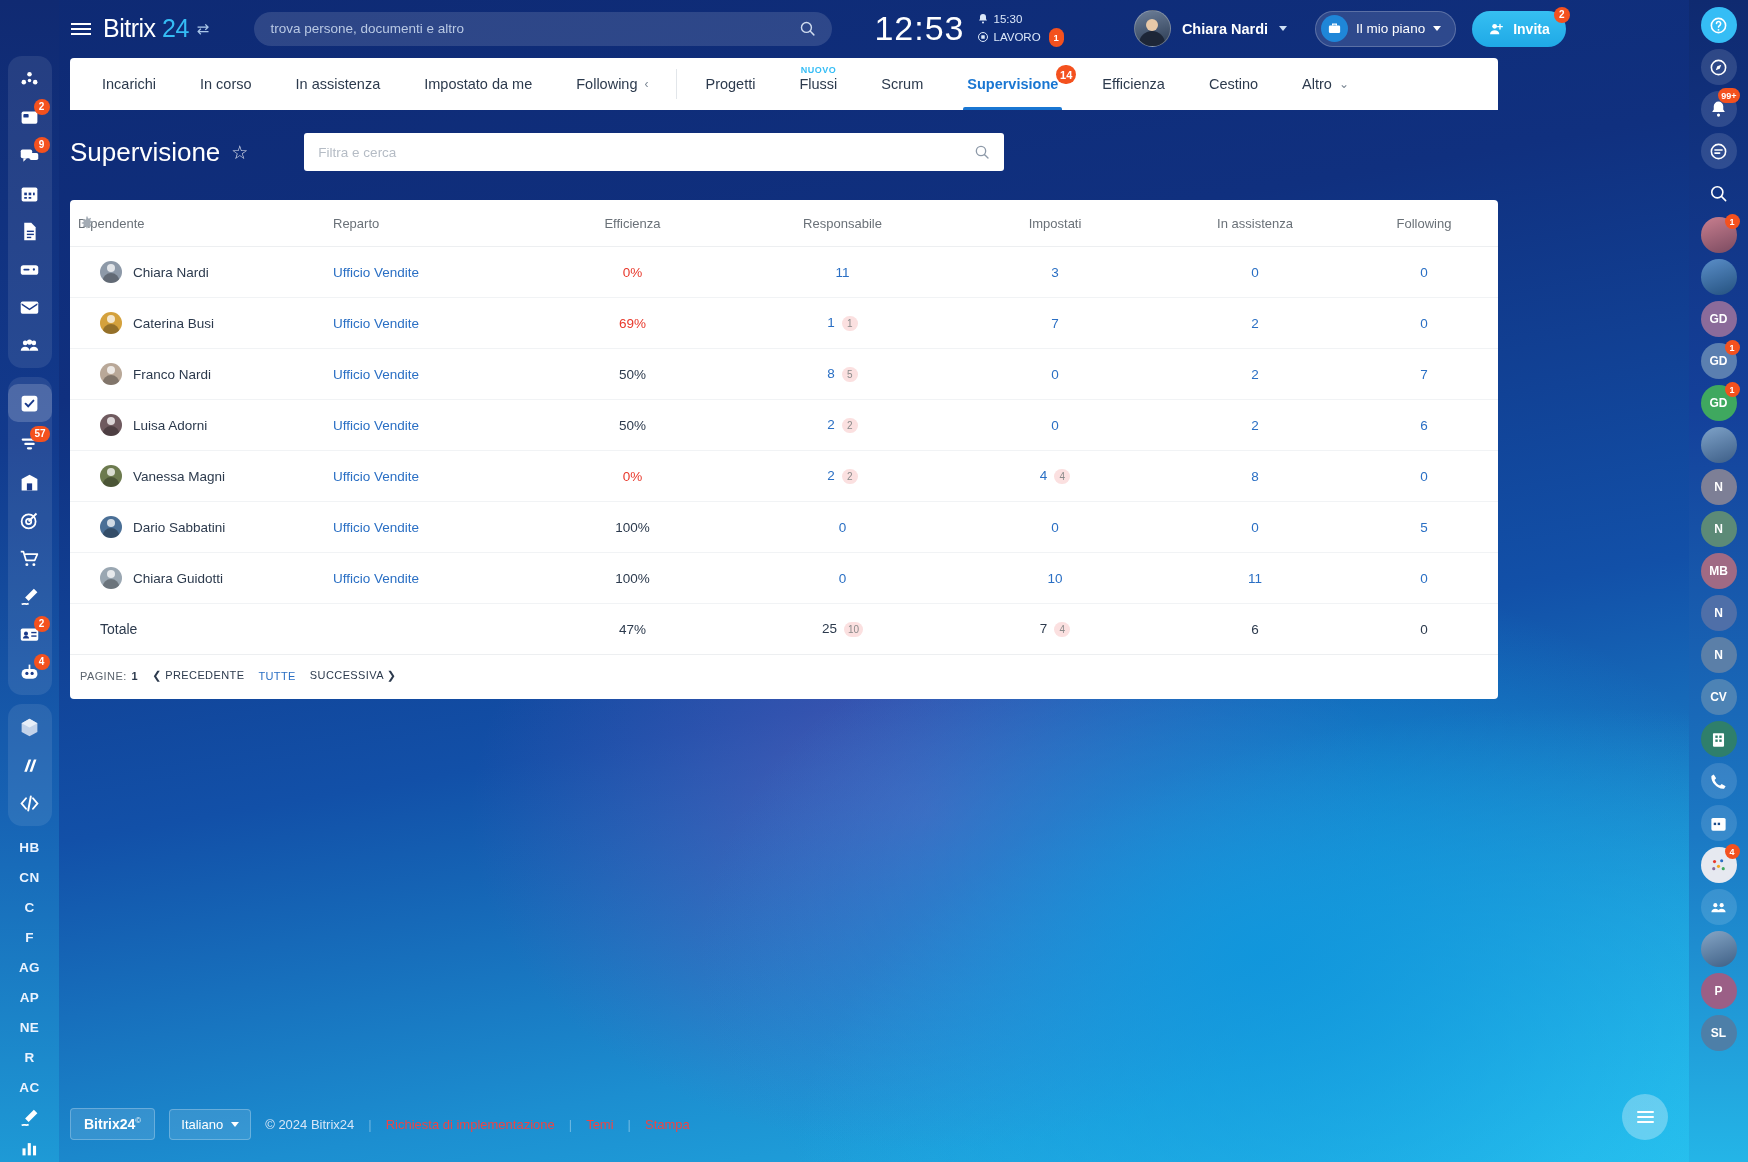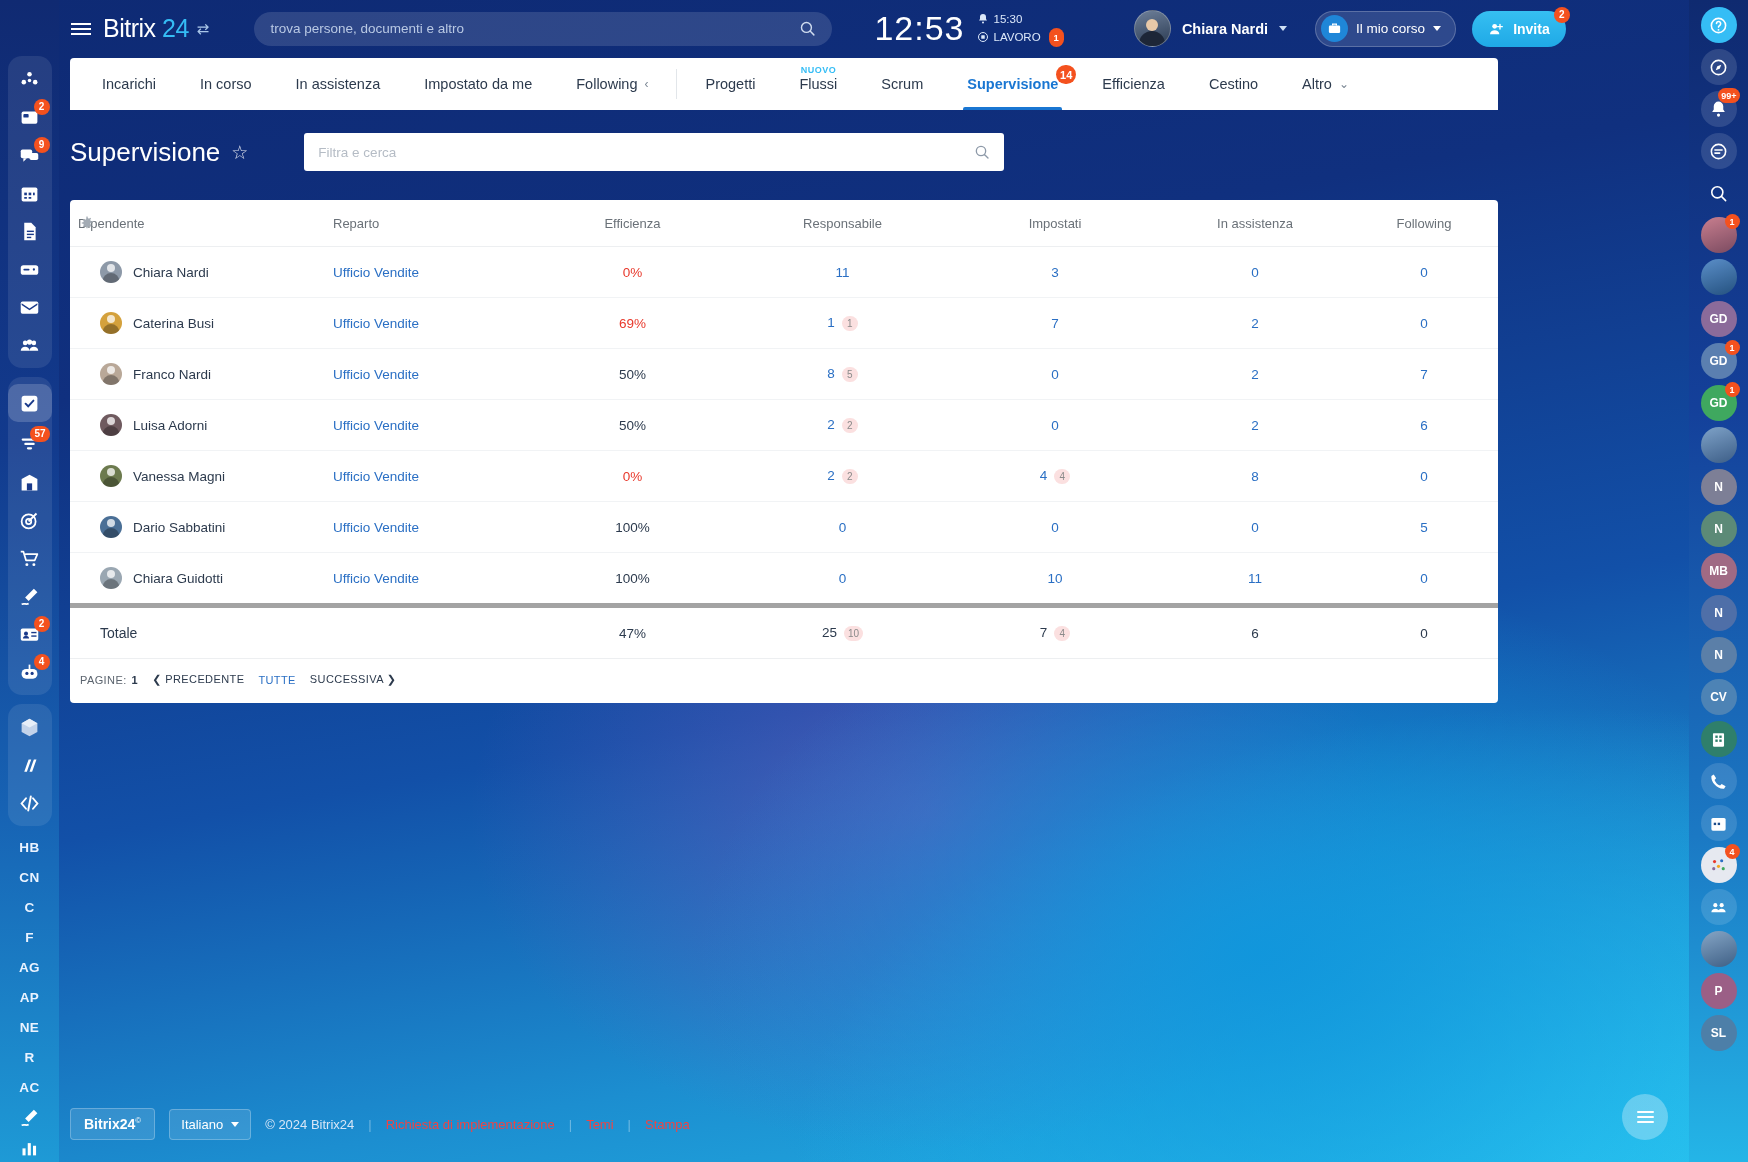--- a/index.html
+++ b/index.html
@@ -158,21 +158,21 @@
   .av::before { content:""; position:absolute; left:50%; bottom:0; transform:translateX(-50%);
     width:17px; height:10px; border-radius:9px 9px 0 0; background: rgba(0,0,0,.30); }
   .emp-name { color: #2c3a4d; font-size: 13.5px; }
   .dep { color: #2a6fc4; cursor: pointer; margin-top: 21px; }
   .num { color: #2a6fc4; cursor: pointer; }
   .eff-bad { color: #e8392c; }
   .mini { display: inline-flex; align-items: center; justify-content: center;
     min-width: 16px; height: 15px; border-radius: 8px; background: #fbe0e0;
     color: #8a8a8a; font-size: 10px; margin-left: 7px; padding: 0 4px;
     vertical-align: middle; }
-  tr.total td { font-size: 13.5px; color: #2c3a4d; padding: 17px 20px; border-top: 5px solid #a3a3a3;
+  tr.total td { font-size: 13.5px; color: #2c3a4d; padding: 17px 20px; border-top: 1px solid #a3a3a3;
     border-bottom: 0; }
   tr.total td.c-emp { padding-left: 30px; font-size: 14px; }
   #pager { border-top: 1px solid #edeff1; padding: 14px 0 17px 10px;
     display: flex; align-items: center; gap: 14px; font-size: 11px;
     letter-spacing: .4px; color: #5b646e; }
   #pager .lbl { text-transform: uppercase; }
   #pager .pnum { color: #2c3a4d; font-weight: bold; }
   #pager a { color: #2c3a4d; text-decoration: none; cursor: pointer; text-transform: uppercase; }
   #pager a.blue { color: #2a6fc4; }
   
@@ -421,21 +421,21 @@
     <span id="user-name">Chiara Nardi</span>
     <span class="caret" style="color:#cfe0f5"></span>
   </div>
   <div id="plan">
     <span class="bag">
         <svg viewBox="0 0 24 24">
           <rect x="3" y="7" width="18" height="12" rx="2"></rect>
           <path d="M9 7V5h6v2" fill="none" stroke="#fff" stroke-width="2"></path>
         </svg>
       </span>
-    <span>Il mio corso</span>
+    <span>Il mio piano</span>
     <span class="caret"></span>
   </div>
   <div id="invite">
     <svg width="16" height="16" viewBox="0 0 24 24">
         <circle cx="10" cy="8" r="3.6" fill="#fff"></circle>
         <path d="M3 20c0-4 3.5-6 7-6s7 2 7 6z" fill="#fff"></path>
         <path d="M18 5v7M14.5 8.5h7" stroke="#fff" stroke-width="2" stroke-linecap="round"></path>
       </svg>
     <span>Invita</span>
     <span class="badge" style="top:-4px;right:-4px">2</span>

